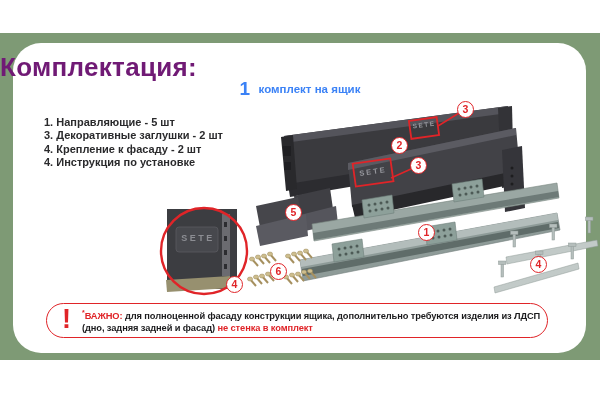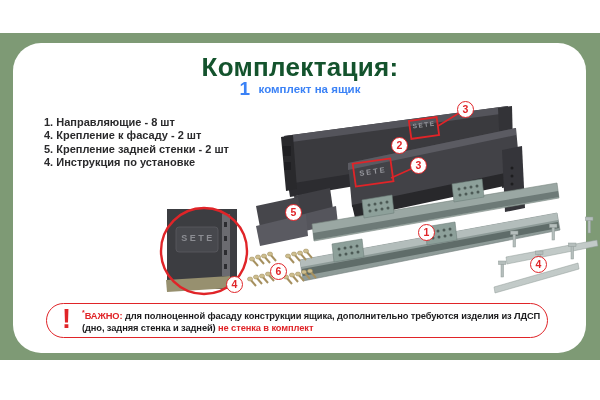--- a/index.html
+++ b/index.html
@@ -2,22 +2,22 @@
 <html><head>
 <meta charset="utf-8">
 <style>
   html,body{margin:0;padding:0;}
   body{width:600px;height:400px;font-family:"Liberation Sans",sans-serif;background:#ffffff;}
   .stage{position:relative;width:600px;height:400px;overflow:hidden;background:#ffffff;}
   .green-band{position:absolute;left:0;top:33px;width:600px;height:327px;background:#7e9a75;}
   .card{position:absolute;left:13px;top:43px;width:573px;height:310px;background:#ffffff;border-radius:28px;}
   .collage{position:absolute;left:0;top:0;width:600px;height:400px;}
 
-  .title{position:absolute;left:0;top:52px;width:600px;text-align:center;
-         font-size:26px;font-weight:600;color:#14532d;letter-spacing:.3px;}
+  .title{position:absolute;left:0;top:52px;width:600px;
+         font-size:26px;font-weight:600;color:#701a75;letter-spacing:.3px;}
   .subtitle{position:absolute;left:0;top:78px;width:600px;text-align:center;color:#3b82f6;}
   .subtitle .num{font-size:19px;font-weight:700;vertical-align:-2px;}
   .subtitle .txt{font-size:11.5px;font-weight:700;margin-left:4px;}
 
   .parts{position:absolute;left:44px;top:116px;width:210px;}
   .part-item{font-size:11px;font-weight:600;color:#2a2a2c;line-height:13.4px;white-space:nowrap;}
 
   .callout{position:absolute;width:17px;height:17px;border-radius:50%;background:#fff;
            border:1.7px solid #e02428;color:#e02428;font-size:10.5px;font-weight:700;
            display:flex;align-items:center;justify-content:center;box-sizing:border-box;line-height:1;}
@@ -194,41 +194,41 @@
   <div class="sete-logo logo-b">SETE</div>
   <div class="sete-logo logo-m">SETE</div>
 
   <div class="title">Комплектация:</div>
   <div class="subtitle">
     <span class="num">1</span>
     <span class="txt">комплект на ящик</span>
   </div>
 
   <div class="parts">
-    <div class="part-item">1. Направляющие - 8 шт</div>
+    <div class="part-item">1. Направляющие - 5 шт</div>
+    <div class="part-item">3. Декоративные заглушки - 2 шт</div>
     <div class="part-item">4. Крепление к фасаду - 2 шт</div>
-    <div class="part-item">5. Крепление задней стенки - 2 шт</div>
     <div class="part-item">4. Инструкция по установке</div>
   </div>
 
   <div class="callout" style="left:457px;top:101px;">3</div>
   <div class="callout" style="left:391px;top:137px;">2</div>
   <div class="callout" style="left:410px;top:157px;">3</div>
   <div class="callout" style="left:285px;top:204px;">5</div>
   <div class="callout" style="left:418px;top:224px;">1</div>
   <div class="callout" style="left:270px;top:263px;">6</div>
   <div class="callout" style="left:530px;top:256px;">4</div>
   <div class="callout" style="left:226px;top:276px;">4</div>
 
   <div class="warning">
     <span class="bang">!</span>
     <div class="warn-lines">
       <div class="warn-line">
         <span class="asterisk">*</span><span class="red-t">ВАЖНО:</span>
         <span>для полноценной фасаду конструкции ящика, дополнительно требуются изделия из ЛДСП</span>
       </div>
       <div class="warn-line">
-        <span>(дно, задняя стенка и задней)</span>
+        <span>(дно, задняя задней и фасад)</span>
         <span class="red-t">не стенка в комплект</span>
       </div>
     </div>
   </div>
 </div>
 
 </body></html>

